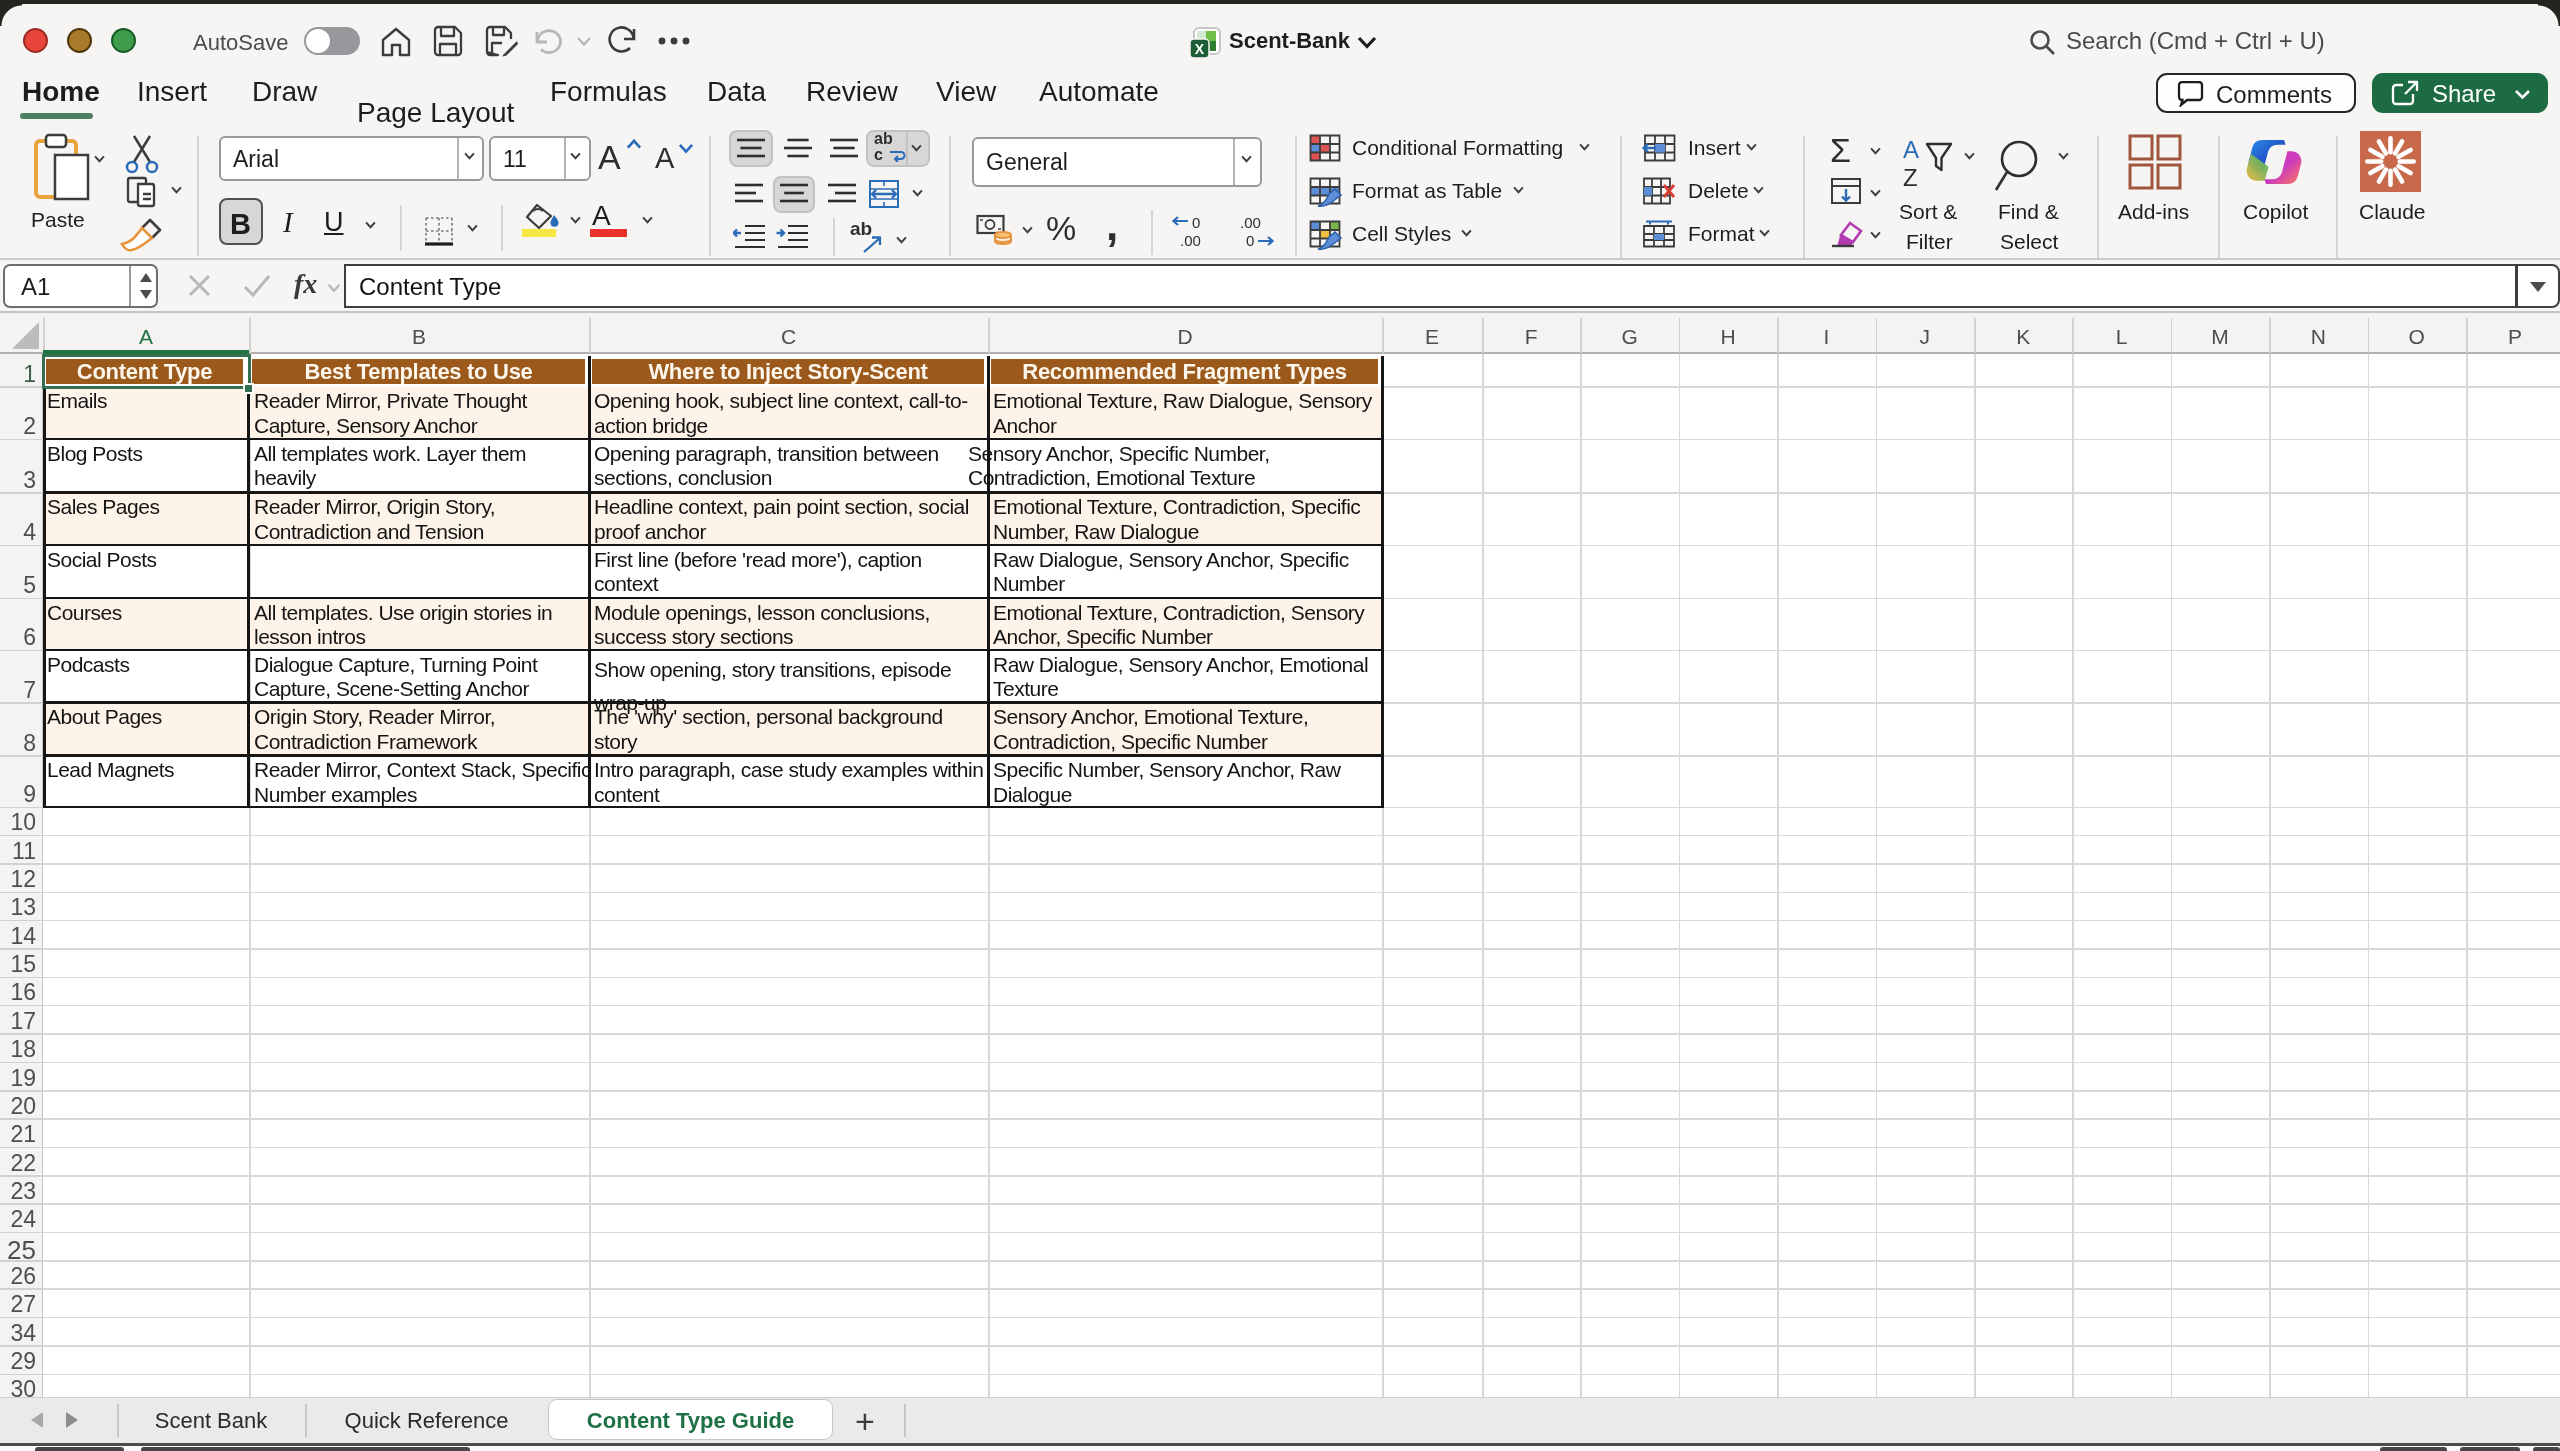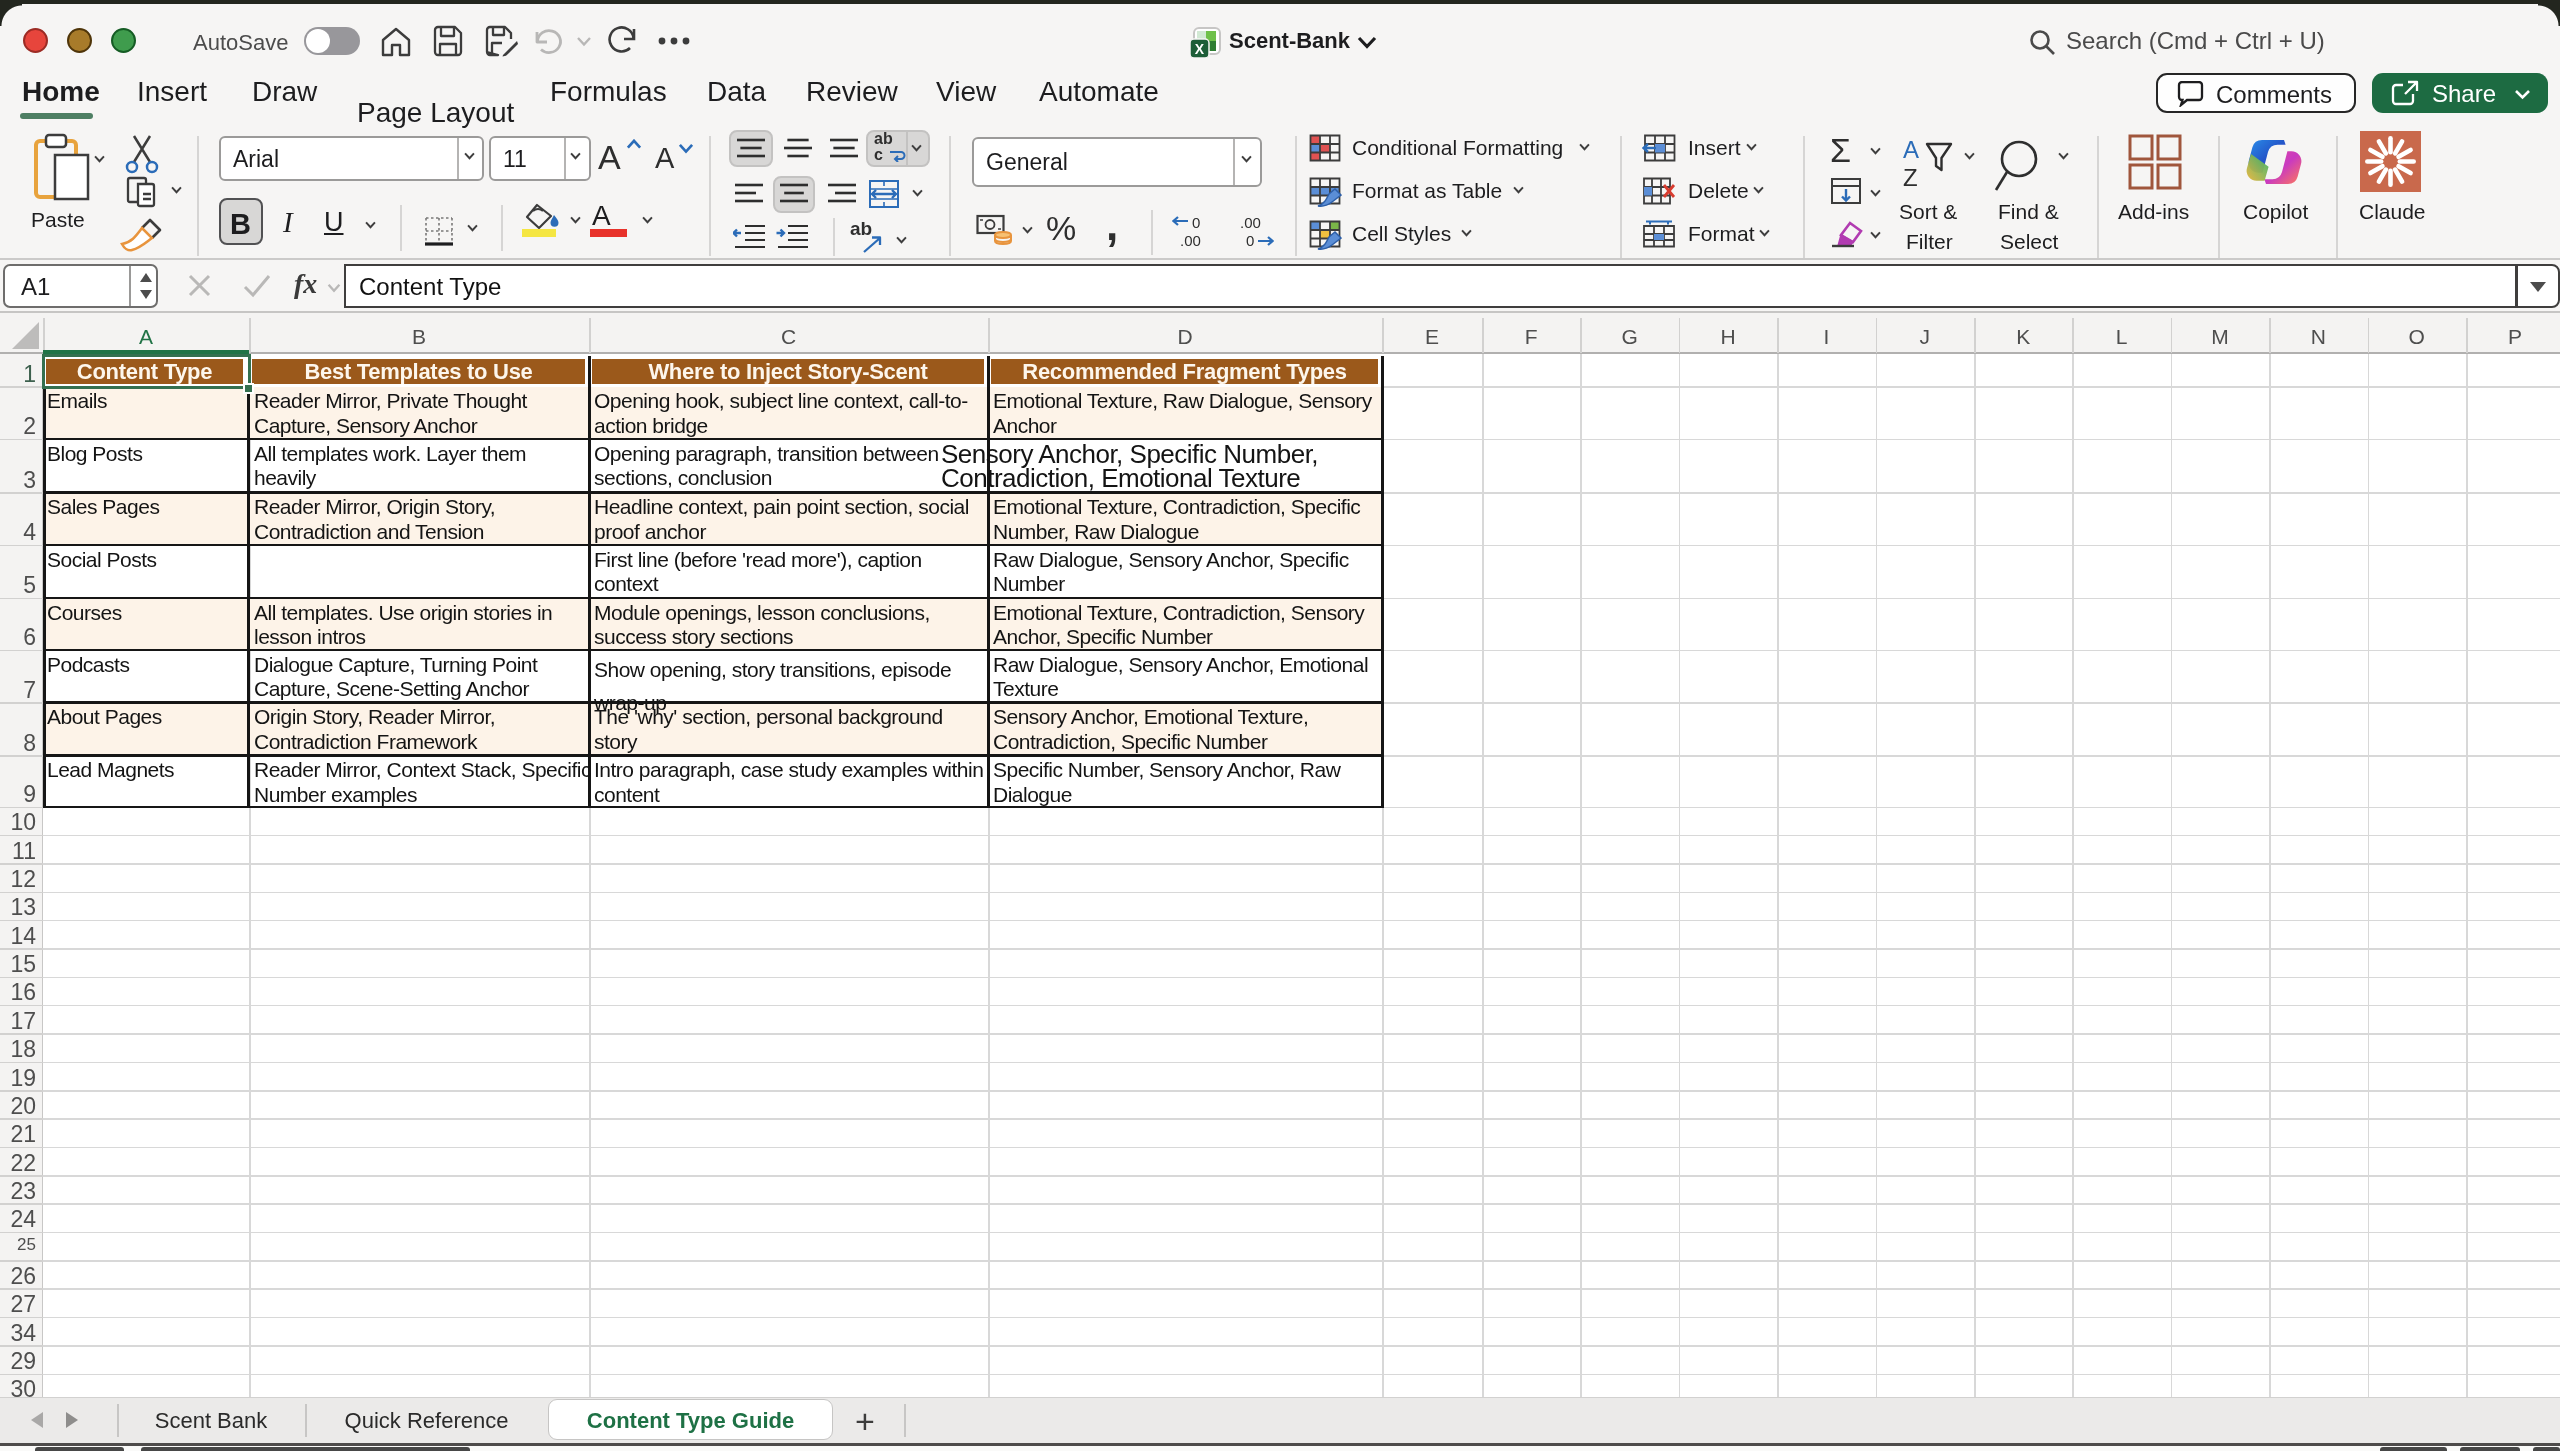--- a/index.html
+++ b/index.html
@@ -581,21 +581,21 @@
 <div class="txt" style="left:0;top:951.1px;width:36px;text-align:right;font-size:23px;color:#4e4e4e;">15</div>
 <div class="txt" style="left:0;top:979.45px;width:36px;text-align:right;font-size:23px;color:#4e4e4e;">16</div>
 <div class="txt" style="left:0;top:1007.8px;width:36px;text-align:right;font-size:23px;color:#4e4e4e;">17</div>
 <div class="txt" style="left:0;top:1036.15px;width:36px;text-align:right;font-size:23px;color:#4e4e4e;">18</div>
 <div class="txt" style="left:0;top:1064.5px;width:36px;text-align:right;font-size:23px;color:#4e4e4e;">19</div>
 <div class="txt" style="left:0;top:1092.85px;width:36px;text-align:right;font-size:23px;color:#4e4e4e;">20</div>
 <div class="txt" style="left:0;top:1121.2px;width:36px;text-align:right;font-size:23px;color:#4e4e4e;">21</div>
 <div class="txt" style="left:0;top:1149.55px;width:36px;text-align:right;font-size:23px;color:#4e4e4e;">22</div>
 <div class="txt" style="left:0;top:1177.9px;width:36px;text-align:right;font-size:23px;color:#4e4e4e;">23</div>
 <div class="txt" style="left:0;top:1206.25px;width:36px;text-align:right;font-size:23px;color:#4e4e4e;">24</div>
-<div class="txt" style="left:0;top:1234.6px;width:36px;text-align:right;font-size:17px;color:#4e4e4e;">25</div>
+<div class="txt" style="left:0;top:1234.6px;width:36px;text-align:right;font-size:26px;color:#4e4e4e;">25</div>
 <div class="txt" style="left:0;top:1262.95px;width:36px;text-align:right;font-size:23px;color:#4e4e4e;">26</div>
 <div class="txt" style="left:0;top:1291.3px;width:36px;text-align:right;font-size:23px;color:#4e4e4e;">27</div>
 <div class="txt" style="left:0;top:1319.65px;width:36px;text-align:right;font-size:23px;color:#4e4e4e;">34</div>
 <div class="txt" style="left:0;top:1348.0px;width:36px;text-align:right;font-size:23px;color:#4e4e4e;">29</div>
 <div class="txt" style="left:0;top:1376.35px;width:36px;text-align:right;font-size:23px;color:#4e4e4e;">30</div>
 <div class="ab" style="left:44px;top:386px;width:1339px;height:52.5px;background:#fdf3e8;"></div>
 <div class="ab" style="left:44px;top:492px;width:1339px;height:52.5px;background:#fdf3e8;"></div>
 <div class="ab" style="left:44px;top:597.5px;width:1339px;height:52.0px;background:#fdf3e8;"></div>
 <div class="ab" style="left:44px;top:702px;width:1339px;height:53px;background:#fdf3e8;"></div>
 <div class="blk" style="left:247px;top:356px;width:2.5px;height:450.5px;"></div>
@@ -625,21 +625,21 @@
 <div class="blk" style="left:1381px;top:356px;width:2.5px;height:31px;"></div>
 <div class="ab" style="left:41.5px;top:354px;width:209px;height:34.5px;border:3px solid #34704f;background:transparent;"></div>
 <div class="ab" style="left:243px;top:383px;width:11px;height:11px;background:#34704f;border:2px solid #fff;"></div>
 <div class="ab" style="left:47px;top:389px;font-size:21px;letter-spacing:-0.5px;line-height:24.6px;color:#141414;white-space:nowrap;">Emails</div>
 <div class="ab" style="left:254px;top:389px;font-size:21px;letter-spacing:-0.5px;line-height:24.6px;color:#141414;white-space:nowrap;">Reader Mirror, Private Thought<br>Capture, Sensory Anchor</div>
 <div class="ab" style="left:594px;top:389px;font-size:21px;letter-spacing:-0.5px;line-height:24.6px;color:#141414;white-space:nowrap;">Opening hook, subject line context, call-to-<br>action bridge</div>
 <div class="ab" style="left:993px;top:389px;font-size:21px;letter-spacing:-0.5px;line-height:24.6px;color:#141414;white-space:nowrap;">Emotional Texture, Raw Dialogue, Sensory<br>Anchor</div>
 <div class="ab" style="left:47px;top:441.5px;font-size:21px;letter-spacing:-0.5px;line-height:24.6px;color:#141414;white-space:nowrap;">Blog Posts</div>
 <div class="ab" style="left:254px;top:441.5px;font-size:21px;letter-spacing:-0.5px;line-height:24.6px;color:#141414;white-space:nowrap;">All templates work. Layer them<br>heavily</div>
 <div class="ab" style="left:594px;top:441.5px;font-size:21px;letter-spacing:-0.5px;line-height:24.6px;color:#141414;white-space:nowrap;">Opening paragraph, transition between<br>sections, conclusion</div>
-<div class="ab" style="left:941px;top:441.5px;font-size:26px;letter-spacing:-0.5px;line-height:24.6px;color:#141414;white-space:nowrap;">Sensory Anchor, Specific Number,<br>Contradiction, Emotional Texture</div>
+<div class="ab" style="left:968px;top:441.5px;font-size:21px;letter-spacing:-0.5px;line-height:24.6px;color:#141414;white-space:nowrap;">Sensory Anchor, Specific Number,<br>Contradiction, Emotional Texture</div>
 <div class="ab" style="left:47px;top:495px;font-size:21px;letter-spacing:-0.5px;line-height:24.6px;color:#141414;white-space:nowrap;">Sales Pages</div>
 <div class="ab" style="left:254px;top:495px;font-size:21px;letter-spacing:-0.5px;line-height:24.6px;color:#141414;white-space:nowrap;">Reader Mirror, Origin Story,<br>Contradiction and Tension</div>
 <div class="ab" style="left:594px;top:495px;font-size:21px;letter-spacing:-0.5px;line-height:24.6px;color:#141414;white-space:nowrap;">Headline context, pain point section, social<br>proof anchor</div>
 <div class="ab" style="left:993px;top:495px;font-size:21px;letter-spacing:-0.5px;line-height:24.6px;color:#141414;white-space:nowrap;">Emotional Texture, Contradiction, Specific<br>Number, Raw Dialogue</div>
 <div class="ab" style="left:47px;top:547.5px;font-size:21px;letter-spacing:-0.5px;line-height:24.6px;color:#141414;white-space:nowrap;">Social Posts</div>
 <div class="ab" style="left:594px;top:547.5px;font-size:21px;letter-spacing:-0.5px;line-height:24.6px;color:#141414;white-space:nowrap;">First line (before 'read more'), caption<br>context</div>
 <div class="ab" style="left:993px;top:547.5px;font-size:21px;letter-spacing:-0.5px;line-height:24.6px;color:#141414;white-space:nowrap;">Raw Dialogue, Sensory Anchor, Specific<br>Number</div>
 <div class="ab" style="left:47px;top:600.5px;font-size:21px;letter-spacing:-0.5px;line-height:24.6px;color:#141414;white-space:nowrap;">Courses</div>
 <div class="ab" style="left:254px;top:600.5px;font-size:21px;letter-spacing:-0.5px;line-height:24.6px;color:#141414;white-space:nowrap;">All templates. Use origin stories in<br>lesson intros</div>
 <div class="ab" style="left:594px;top:600.5px;font-size:21px;letter-spacing:-0.5px;line-height:24.6px;color:#141414;white-space:nowrap;">Module openings, lesson conclusions,<br>success story sections</div>

